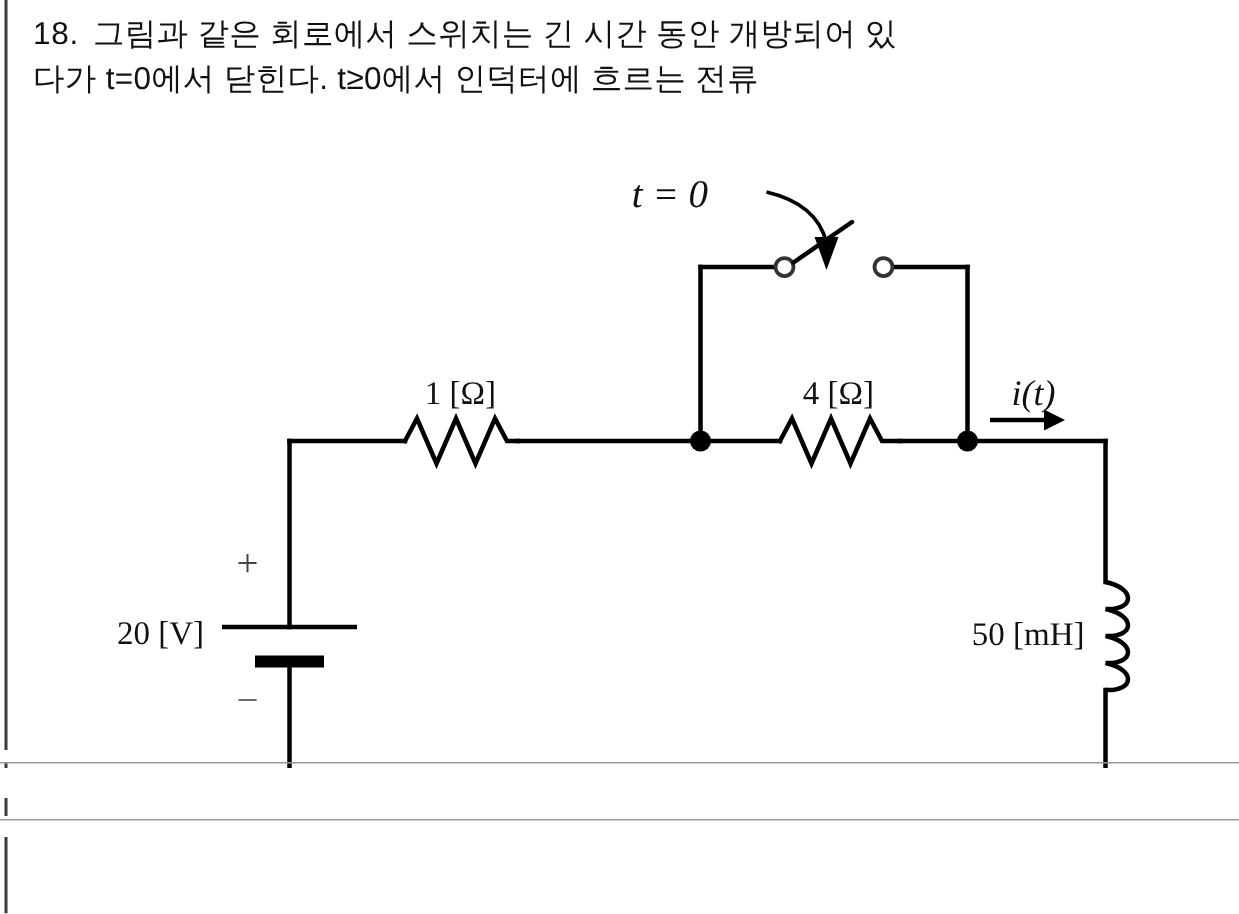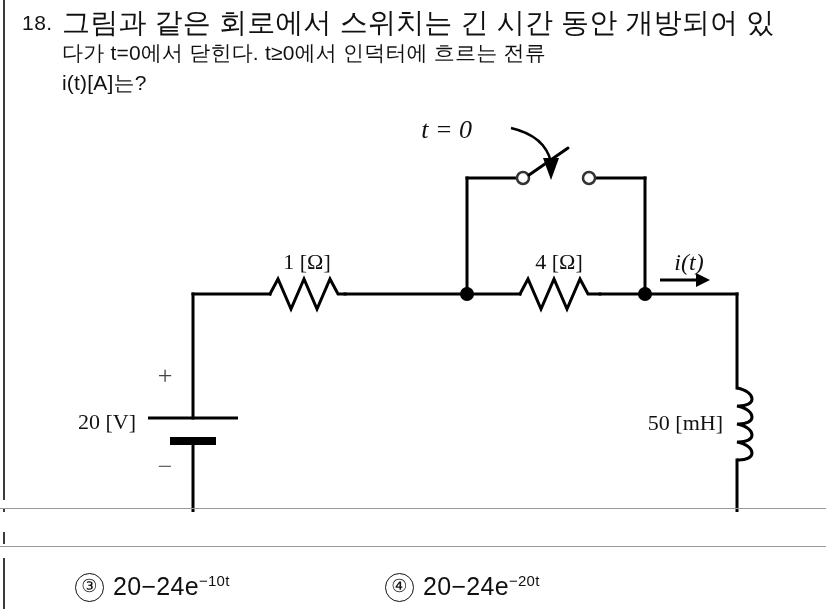--- a/index.html
+++ b/index.html
@@ -39,25 +39,24 @@
     align-items: flex-start;
     line-height: 30px;
   }
   .q-num {
     font-size: 21px;
     width: 40px;
     flex: 0 0 40px;
     letter-spacing: 0.5px;
   }
   .q-body {
-    font-size: 28px;
+    font-size: 21px;
     letter-spacing: 0.2px;
   }
   .q-line2, .q-line3 {
-    margin-left: 40px;
     font-size: 21px;
     line-height: 30px;
     letter-spacing: 0.2px;
   }
 
   
   .circuit {
     position: absolute;
     left: 0;
     top: 100px;
@@ -137,21 +136,20 @@
 <div class="page-edge seg1"></div>
 <div class="page-edge seg2"></div>
 <div class="page-edge seg3"></div>
 
 <div class="question">
   <div class="q-row">
     <div class="q-num">18.</div>
     <div class="q-body">그림과 같은 회로에서 스위치는 긴 시간 동안 개방되어 있</div>
   </div>
   <div class="q-line2">다가 t=0에서 닫힌다. t≥0에서 인덕터에 흐르는 전류</div>
-  <div class="q-line3">i(t)[A]는?</div>
 </div>
 
 <div class="circuit">
   <svg width="826" height="412" viewBox="0 0 826 412" xmlns="http://www.w3.org/2000/svg">
     <g stroke="#000000" stroke-width="3" fill="none" stroke-linecap="square">
 
       <path d="M193 194 L270 194"></path>
 
       <path d="M270 194 L278 179 L291 209 L304 179 L317 209 L330 179 L338 194 L345 194"></path>
 
@@ -217,26 +215,18 @@
 
     <text x="165" y="284" font-family="'Liberation Serif', serif" font-size="26" fill="#444444" text-anchor="middle">+</text>
 
     <text x="165" y="375" font-family="'Liberation Serif', serif" font-size="26" fill="#666666" text-anchor="middle">−</text>
 
     <text x="723" y="330" font-family="'Liberation Serif', serif" font-size="22" fill="#111111" text-anchor="end">50 [mH]</text>
   </svg>
 </div>
 
 <div class="answers">
-  <div class="ans-row row2">
-    <div class="ans col1">
-      <span class="marker">③</span><span class="expr"><span>20−24e</span><sup>−10t</sup></span>
-    </div>
-    <div class="ans col2">
-      <span class="marker">④</span><span class="expr"><span>20−24e</span><sup>−20t</sup></span>
-    </div>
-  </div>
 </div>
 
 <div class="clip-band top"></div>
 <div class="clip-band middle"></div>
 <div class="scan-rule a"></div>
 <div class="scan-rule b"></div>
 
 </body></html>

